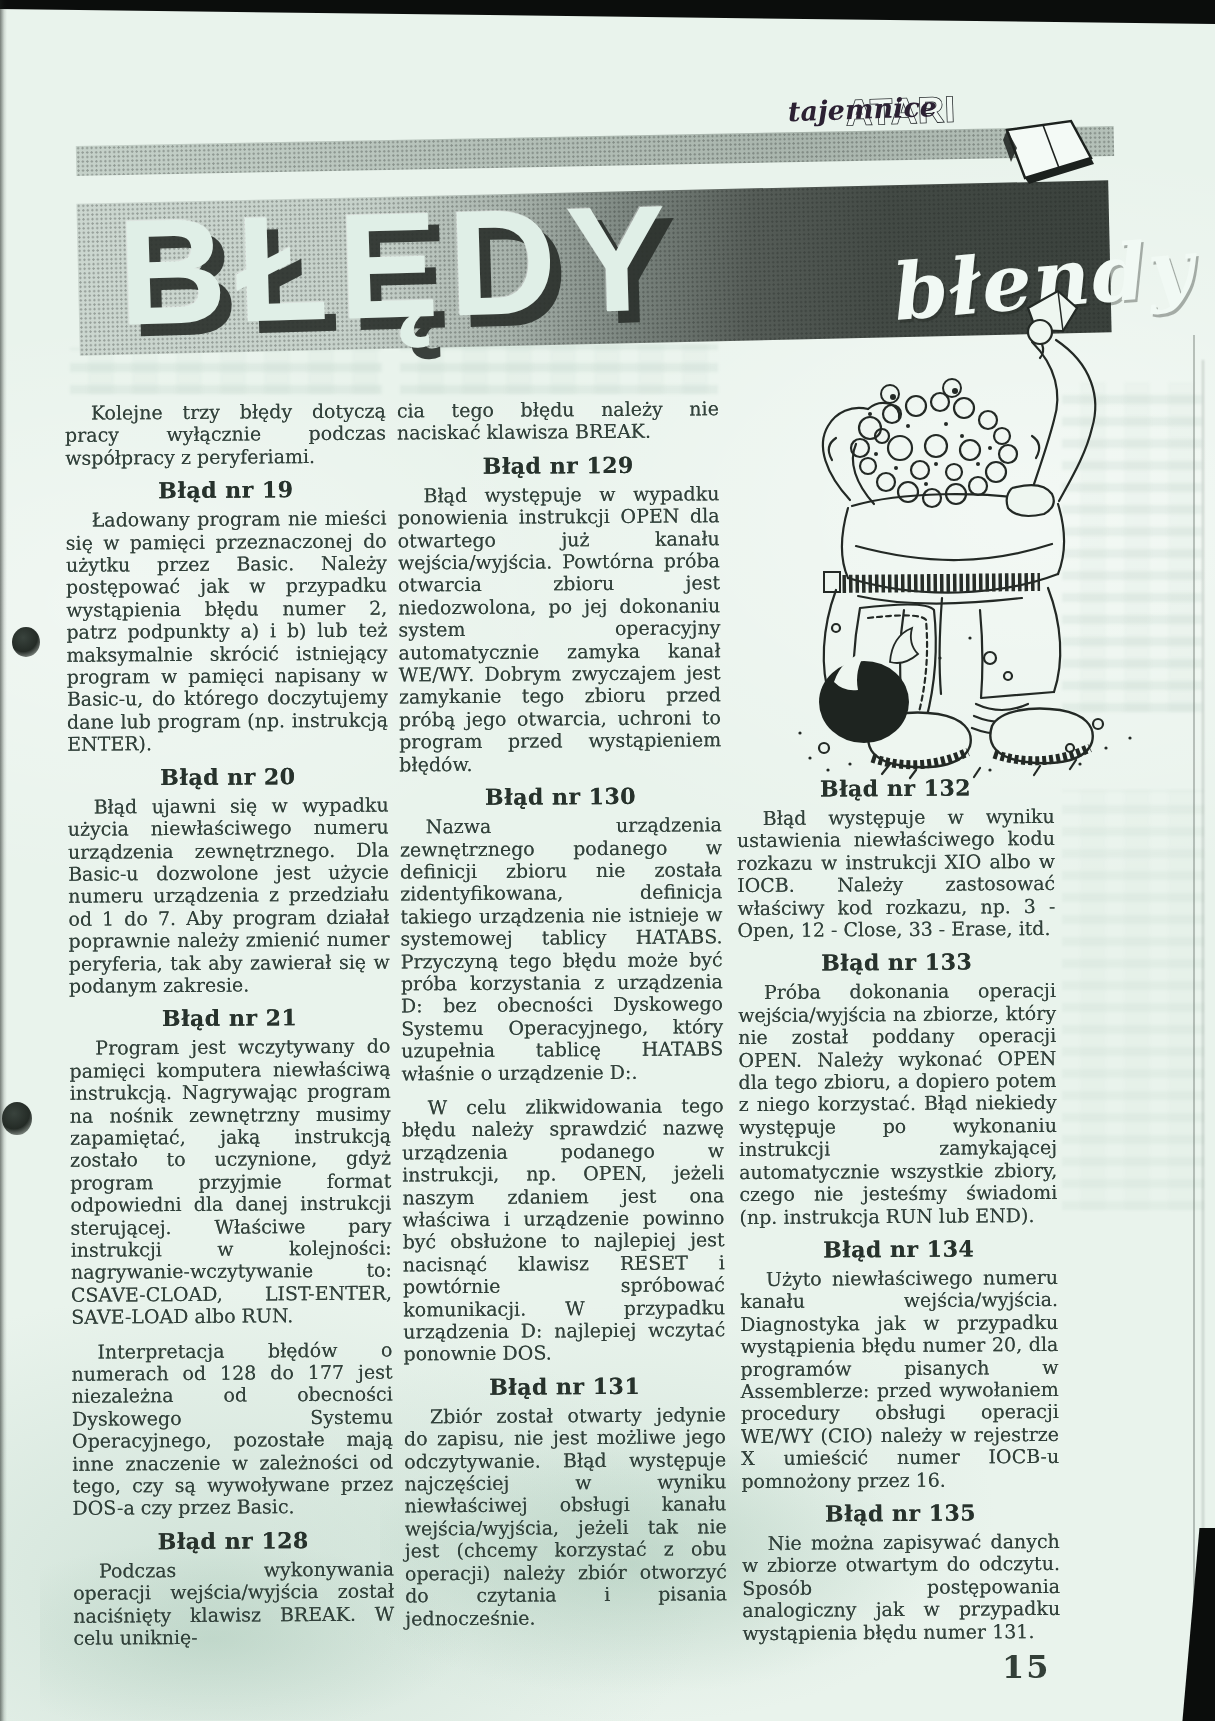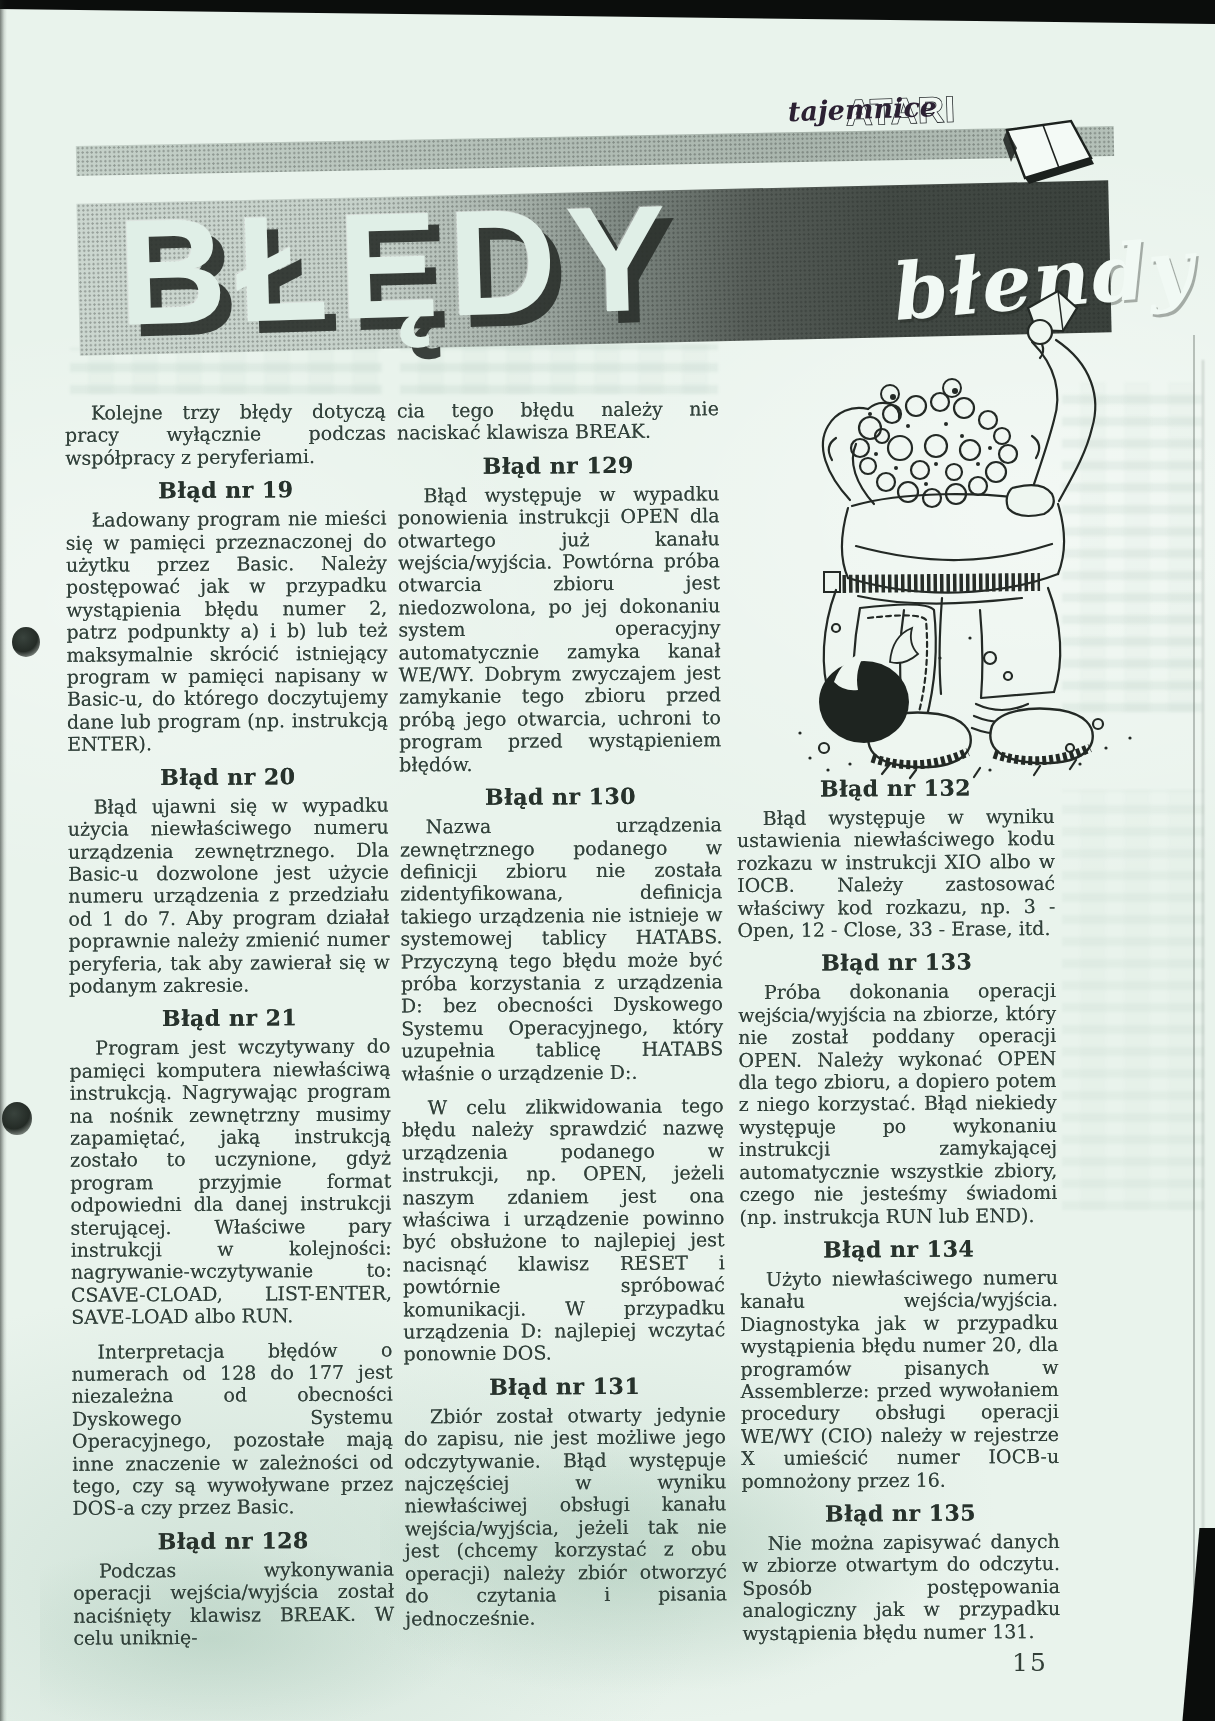--- a/index.html
+++ b/index.html
@@ -56,22 +56,22 @@
   
   .content{position:absolute;inset:0;transform:rotate(-.4deg);}
   .col{position:absolute;color:#31403a;}
   .col p{margin:0;font-size:19px;line-height:22.4px;text-align:justify;
     text-shadow:0 0 .6px rgba(49,64,58,.75);}
   .indent{text-indent:26px;}
   .gap{margin-top:12px !important;}
   .heading{font-weight:bold;font-size:22px;line-height:24px;text-align:center;
     color:#27322c;margin:10px 0 6px;letter-spacing:.5px;
     text-shadow:0 0 .6px rgba(39,50,44,.8);}
-  .page-num{position:absolute;left:1002px;top:1648px;font-weight:normal;font-size:25px;
-    color:#333f38;letter-spacing:2px;z-index:6;margin-left:10px;}
+  .page-num{position:absolute;left:1002px;top:1648px;font-weight:bold;font-size:32px;
+    color:#333f38;letter-spacing:2px;z-index:6;}
   svg .ink{stroke:#232925;fill:none;stroke-width:2.2;stroke-linecap:round;stroke-linejoin:round;}
   svg .paper{fill:#eef6f0;}
 </style>
 </head>
 <body>
 
 <div id="page">
 
   <div class="ghost" style="left:70px;top:348px;width:312px;height:46px;"></div>
   <div class="ghost" style="left:400px;top:344px;width:318px;height:50px;"></div>

